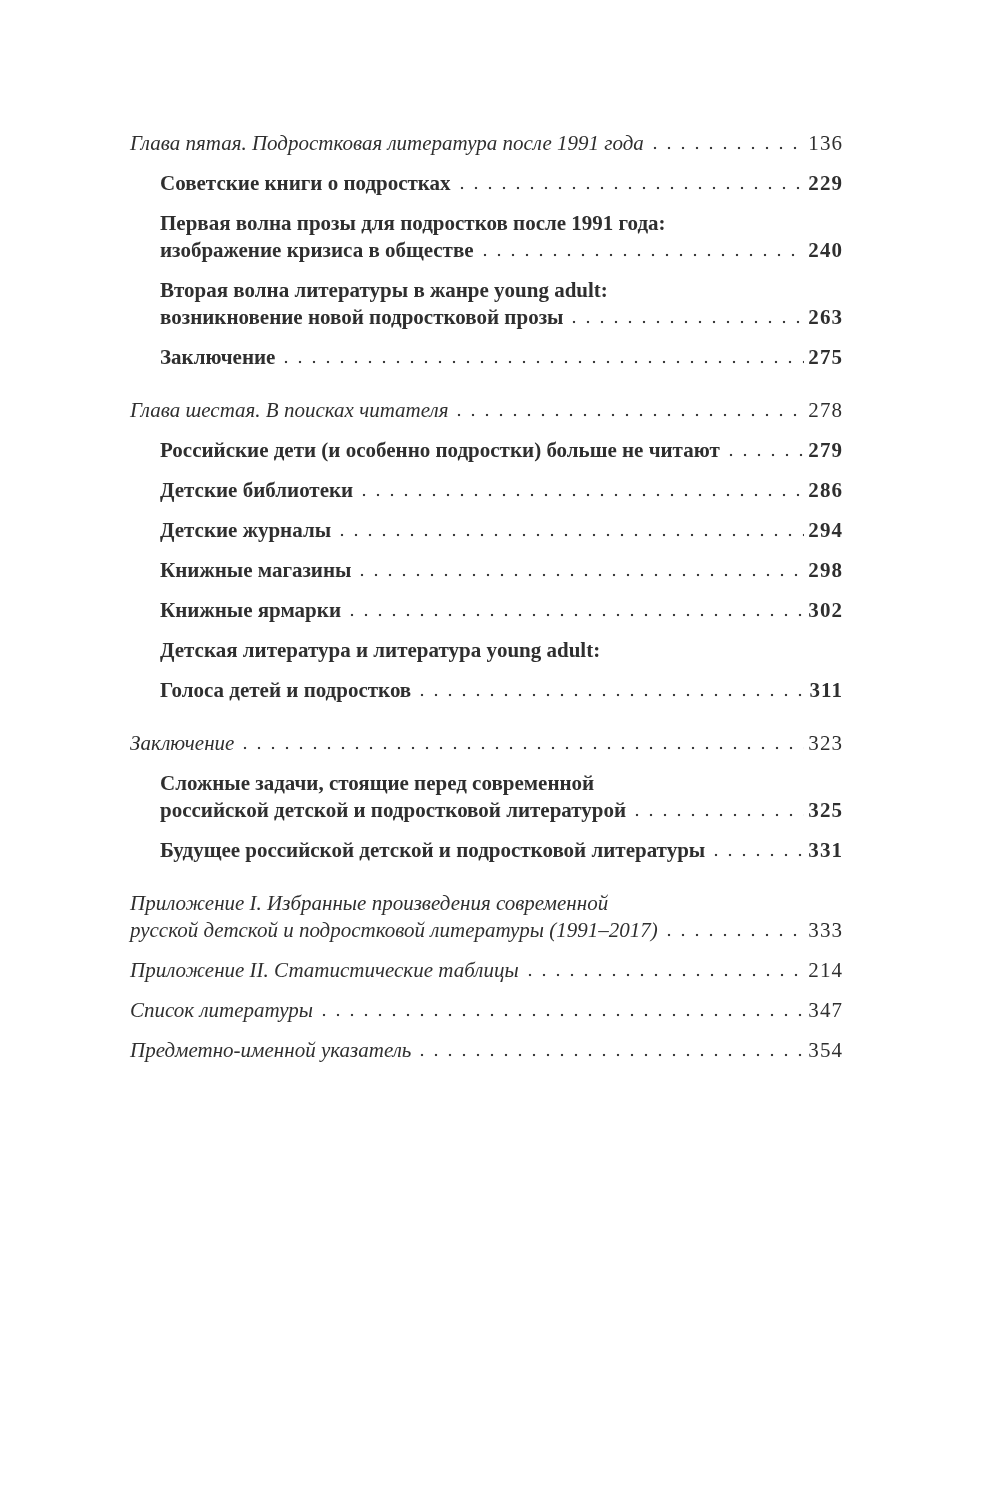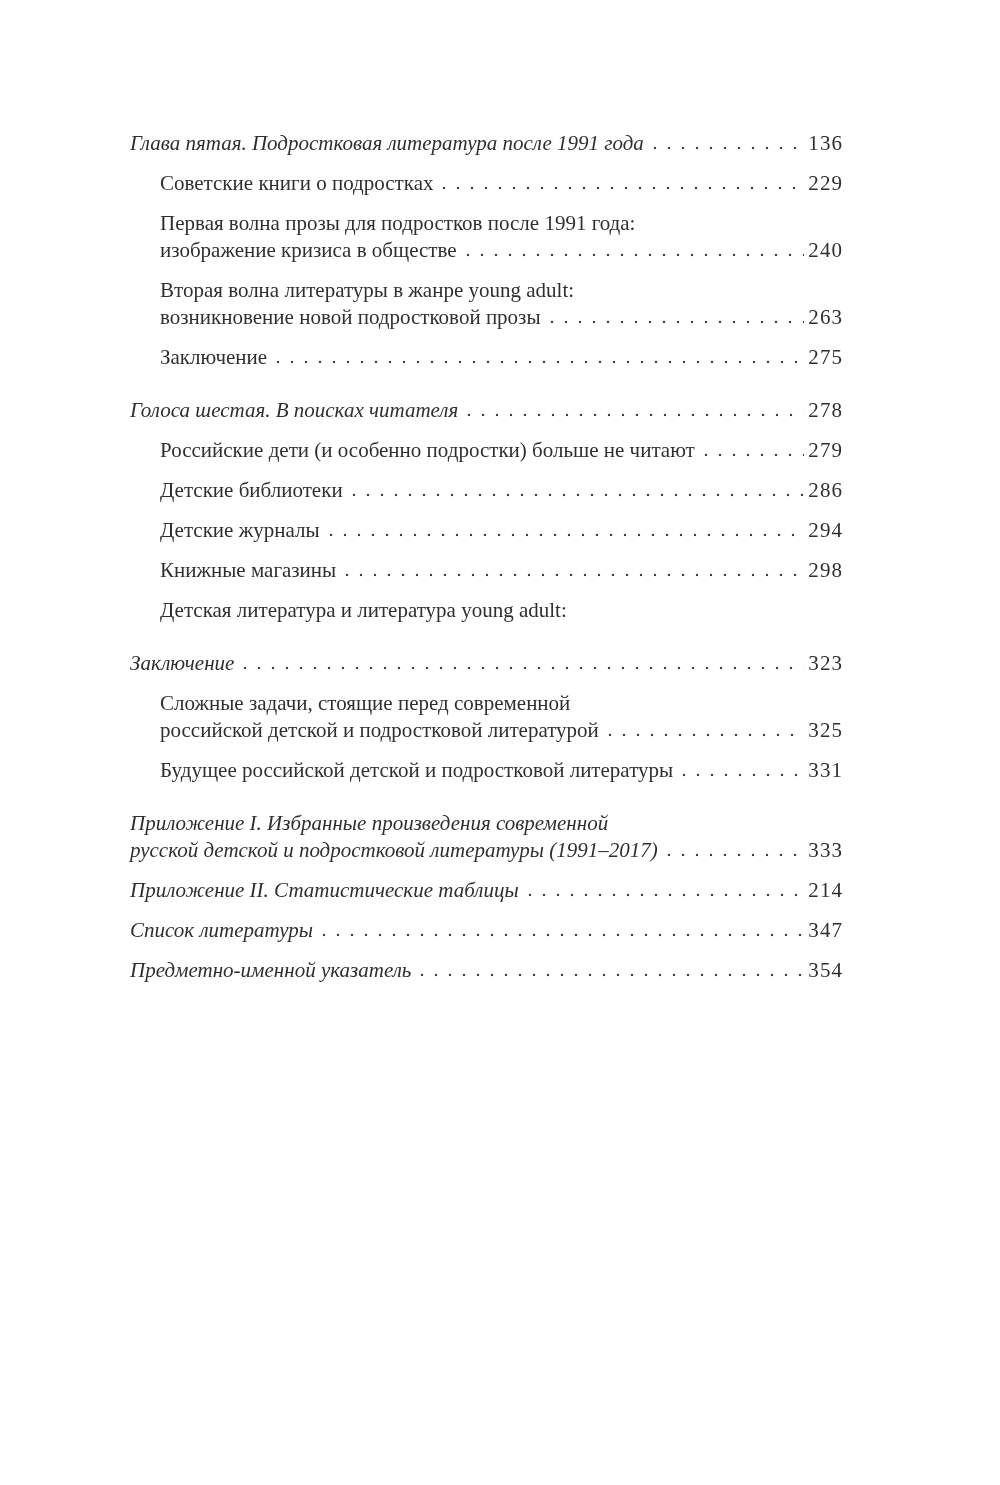--- a/index.html
+++ b/index.html
@@ -18,20 +18,21 @@
   }
   .toc {
     font-size: 21px;
     line-height: 27px;
   }
   .toc-entry {
     margin-bottom: 13px;
   }
   .toc-entry.level-1 {
     padding-left: 30px;
+    font-weight: bold;
   }
   .toc-entry.chapter {
     font-style: italic;
     margin-top: 4px;
   }
   .toc-entry.group-start {
     margin-top: 26px;
   }
   .toc-entry:first-child {
     margin-top: 0;
@@ -99,21 +100,21 @@
   </div>
       <div class="toc-entry level-1">
     <div class="toc-line toc-line-last">
       <span class="toc-title">Заключение</span>
       <span class="dot-leader"></span>
       <span class="page-number">275</span>
     </div>
   </div>
       <div class="toc-entry level-0 chapter group-start">
     <div class="toc-line toc-line-last">
-      <span class="toc-title">Голоса шестая. В поисках читателя</span>
+      <span class="toc-title">Глава шестая. В поисках читателя</span>
       <span class="dot-leader"></span>
       <span class="page-number">278</span>
     </div>
   </div>
       <div class="toc-entry level-1">
     <div class="toc-line toc-line-last">
       <span class="toc-title">Российские дети (и особенно подростки) больше не читают</span>
       <span class="dot-leader"></span>
       <span class="page-number">279</span>
     </div>
@@ -133,21 +134,35 @@
     </div>
   </div>
       <div class="toc-entry level-1">
     <div class="toc-line toc-line-last">
       <span class="toc-title">Книжные магазины</span>
       <span class="dot-leader"></span>
       <span class="page-number">298</span>
     </div>
   </div>
       <div class="toc-entry level-1">
+    <div class="toc-line toc-line-last">
+      <span class="toc-title">Книжные ярмарки</span>
+      <span class="dot-leader"></span>
+      <span class="page-number">302</span>
+    </div>
+  </div>
+      <div class="toc-entry level-1">
     <div class="toc-line">Детская литература и литература young adult:</div>
+  </div>
+      <div class="toc-entry level-1">
+    <div class="toc-line toc-line-last">
+      <span class="toc-title">Голоса детей и подростков</span>
+      <span class="dot-leader"></span>
+      <span class="page-number">311</span>
+    </div>
   </div>
       <div class="toc-entry level-0 chapter group-start">
     <div class="toc-line toc-line-last">
       <span class="toc-title">Заключение</span>
       <span class="dot-leader"></span>
       <span class="page-number">323</span>
     </div>
   </div>
       <div class="toc-entry level-1">
     <div class="toc-line">Сложные задачи, стоящие перед современной</div>

